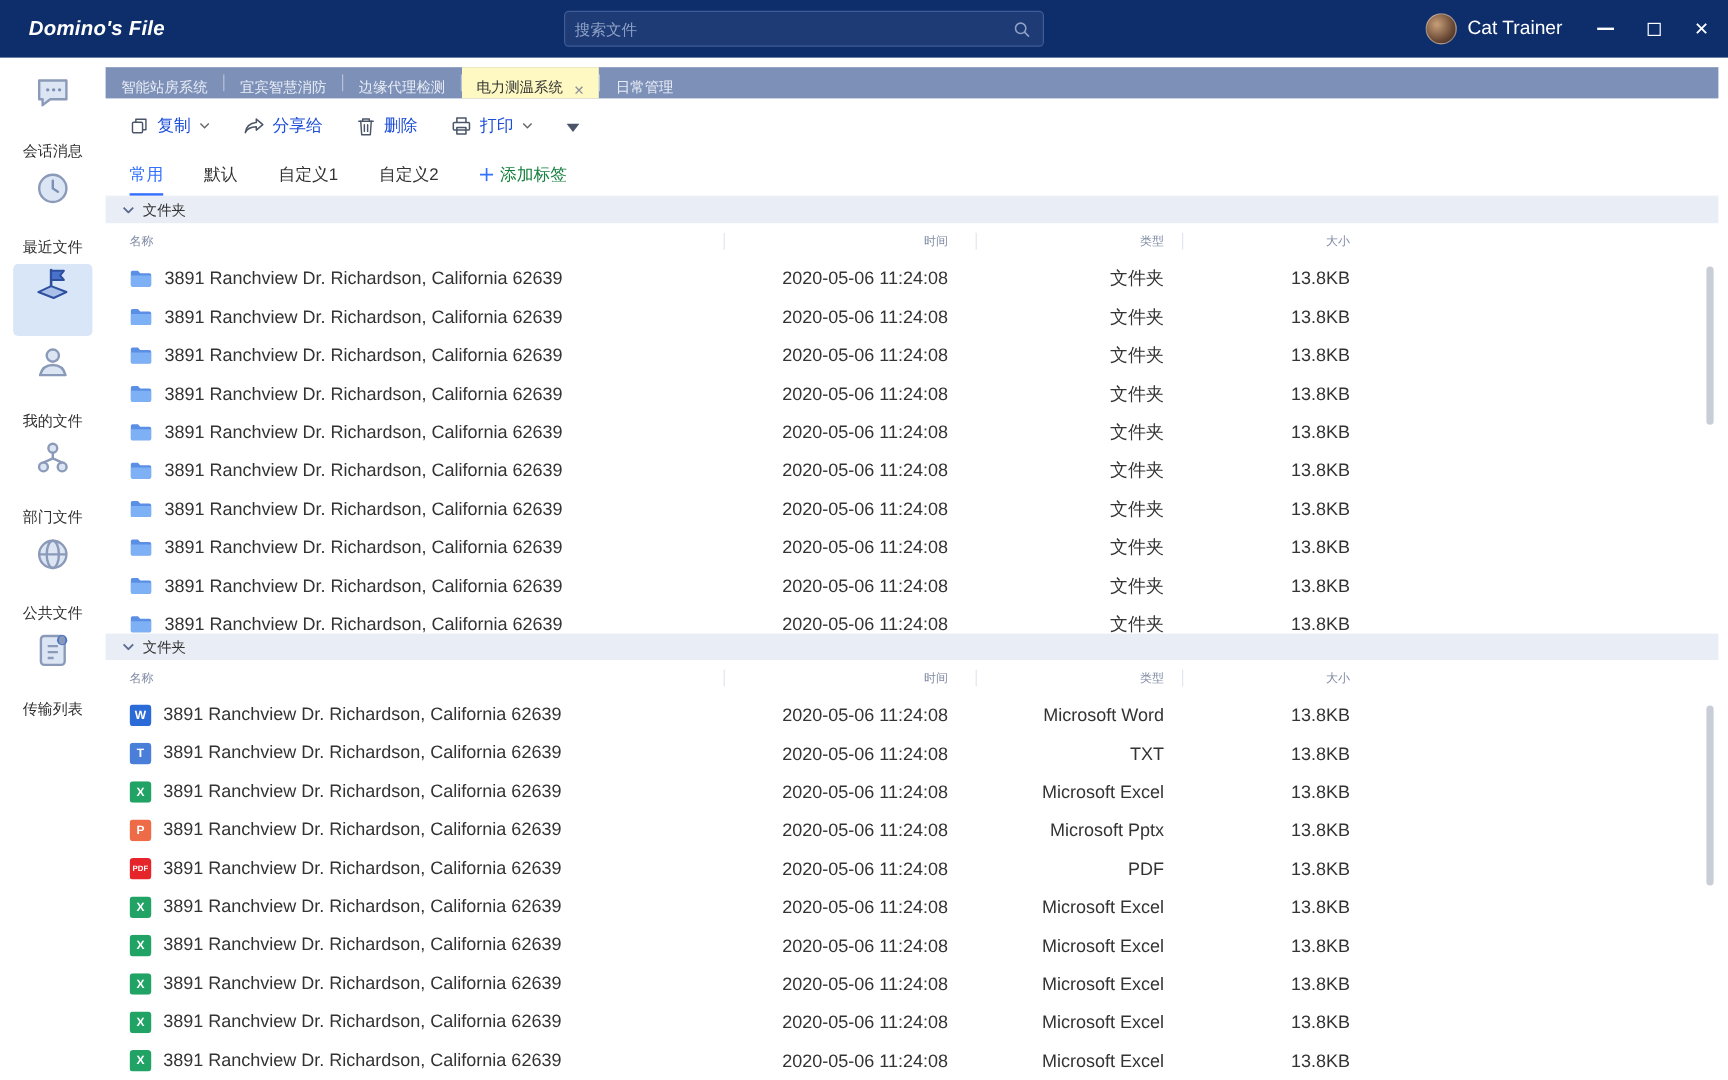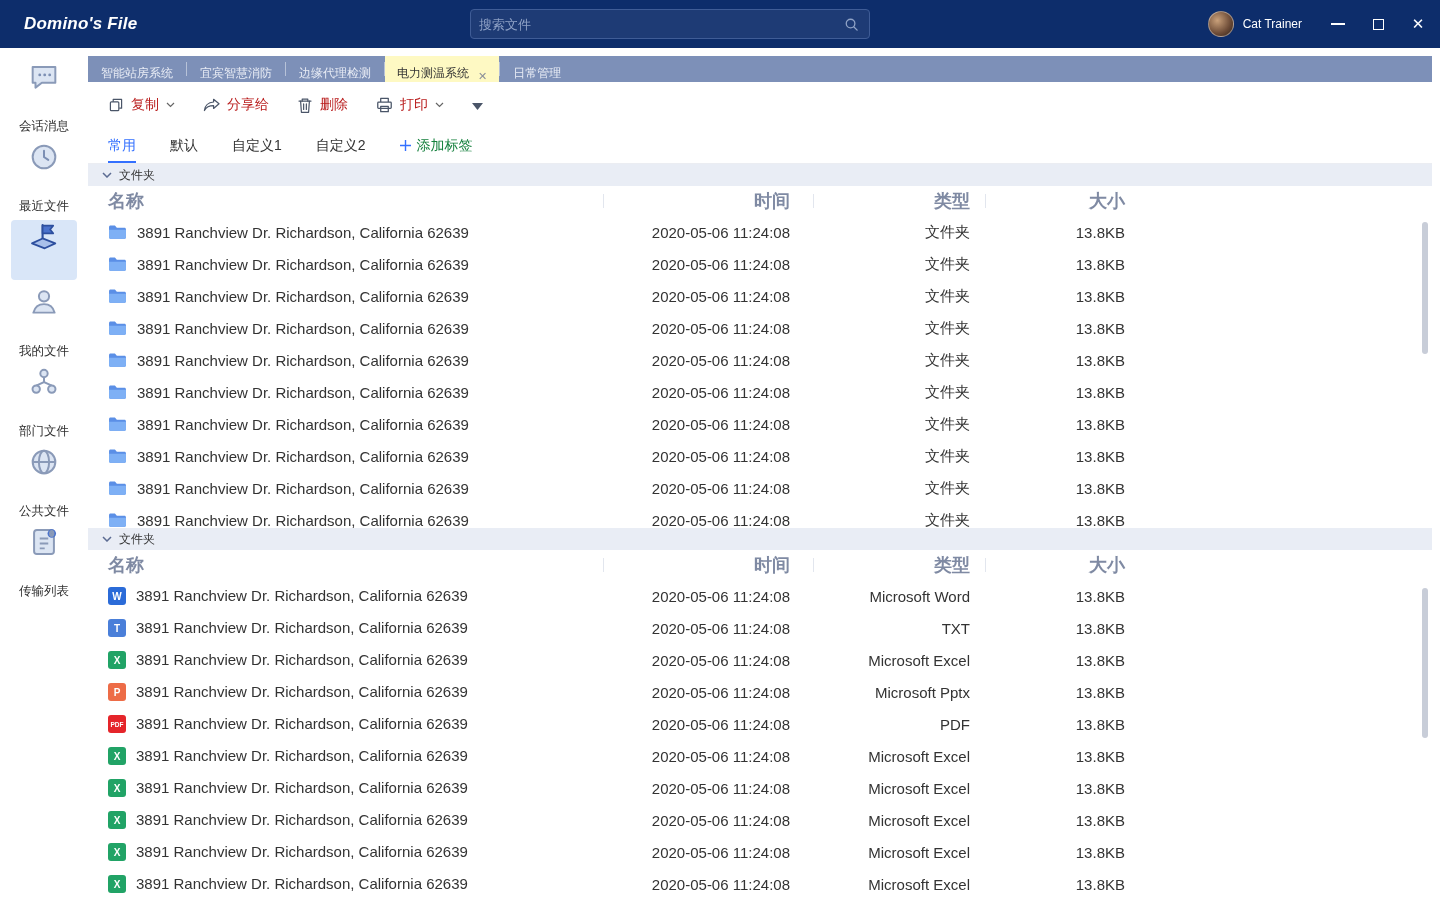--- a/index.html
+++ b/index.html
@@ -8,21 +8,21 @@
 
   
   .titlebar { height:48px; background:#0d2d6b; position:relative; display:flex; align-items:center; color:#fff; }
   .app-title { font-size:17px; font-weight:700; font-style:italic; margin-left:24px; letter-spacing:.2px; }
   .search { position:absolute; left:470px; top:9px; width:400px; height:30px;
             background:rgba(255,255,255,.07); border:1px solid #3f5c96; border-radius:4px;
             display:flex; align-items:center; }
   .search input { flex:1; background:transparent; border:none; outline:none; color:#fff; font-size:13px; padding:0 8px; font-family:inherit; }
   .search input::placeholder { color:#8fa2c6; }
   .search .mag { margin-right:10px; display:flex; }
-  .user { position:absolute; right:138px; top:0; height:48px; display:flex; align-items:center; gap:9px; font-size:12px; cursor:pointer; }
+  .user { position:absolute; right:138px; top:0; height:48px; display:flex; align-items:center; gap:9px; font-size:16px; cursor:pointer; }
   .avatar { width:26px; height:26px; border-radius:50%;
             background:radial-gradient(circle at 35% 35%, #c9a07a, #6b4a36 60%, #2c2019); border:1px solid rgba(255,255,255,.4); }
   .win-controls { position:absolute; right:14px; top:0; height:48px; display:flex; align-items:center; gap:24px; }
   .wc { display:flex; align-items:center; justify-content:center; width:16px; height:16px; cursor:pointer; }
   .wc-min i { display:block; width:14px; height:2px; background:#fff; }
   .wc-max i { display:block; width:11px; height:11px; border:1.6px solid #fff; }
   .wc-close { font-size:15px; color:#fff; }
 
   
   .main-row { display:flex; height:852px; }
@@ -36,35 +36,35 @@
 
   
   .tabstrip { height:26px; background:#7d90b8; display:flex; align-items:stretch; }
   .tab { display:flex; align-items:flex-end; padding:0 13px; color:#e8ecf5; font-size:12px; cursor:pointer; white-space:nowrap; }
   .tab.active { background:#fef9c3; color:#333; padding:0 12px; }
   .tab .tclose { margin-left:9px; color:#8a8f99; font-size:11px; line-height:1; }
   .tab-sep { width:1px; background:rgba(255,255,255,.45); margin:6px 0; }
 
   
   .toolbar { height:46px; display:flex; align-items:center; padding-left:20px; gap:28px; }
-  .tool-btn { display:flex; align-items:center; gap:7px; font-size:14px; color:#b91c1c; cursor:pointer; }
+  .tool-btn { display:flex; align-items:center; gap:7px; font-size:14px; color:#1d4ed8; cursor:pointer; }
   .tool-btn .ticon, .tool-btn .chev { display:flex; }
 
   
   .filtertabs { height:36px; display:flex; align-items:stretch; padding-left:20px; gap:34px; border-bottom:1px solid #ebedf2; }
   .ftab { display:flex; align-items:center; font-size:14px; color:#333; position:relative; cursor:pointer; }
   .ftab.active { color:#3370ff; }
   .ftab.active::after { content:""; position:absolute; left:0; right:0; bottom:0; height:2px; background:#3370ff; }
   .add-tag { display:flex; align-items:center; gap:6px; font-size:14px; color:#15803d; cursor:pointer; }
 
   
   .section-strip { height:22px; background:#e9edf5; display:flex; align-items:center; gap:7px; padding-left:14px; cursor:pointer; }
   .strip-title { font-size:12px; color:#333; }
   .thead { position:relative; display:grid; grid-template-columns:1fr 210px 180px 155px 307px;
-           height:30px; align-items:center; padding-left:20px; font-size:18px; color:#7f8aa3;font-weight:bold; }
+           height:30px; align-items:center; padding-left:20px; font-size:10px; color:#7f8aa3; }
   .thead .vsep { position:absolute; top:8px; width:1px; height:14px; background:#e2e6ee; }
   .trow { display:grid; grid-template-columns:1fr 210px 180px 155px 307px; height:32px; align-items:center; padding-left:20px; font-size:15px; color:#333; cursor:default; }
   .c-time,.c-type,.c-size { text-align:right; }
   .name-cell { display:flex; align-items:flex-start; gap:10px; overflow:hidden; white-space:nowrap; }
   .fbadge { width:18px; height:18px; border-radius:3px; color:#fff; font-size:10px; font-weight:700;
             display:inline-flex; align-items:center; justify-content:center; flex:none; }
   .rows { position:relative; }
   .section.clipped .rows { height:312px; overflow:hidden; }
   .scroll-thumb { position:absolute; right:4px; width:6px; border-radius:3px; background:#c8cdd8; }
 </style>

